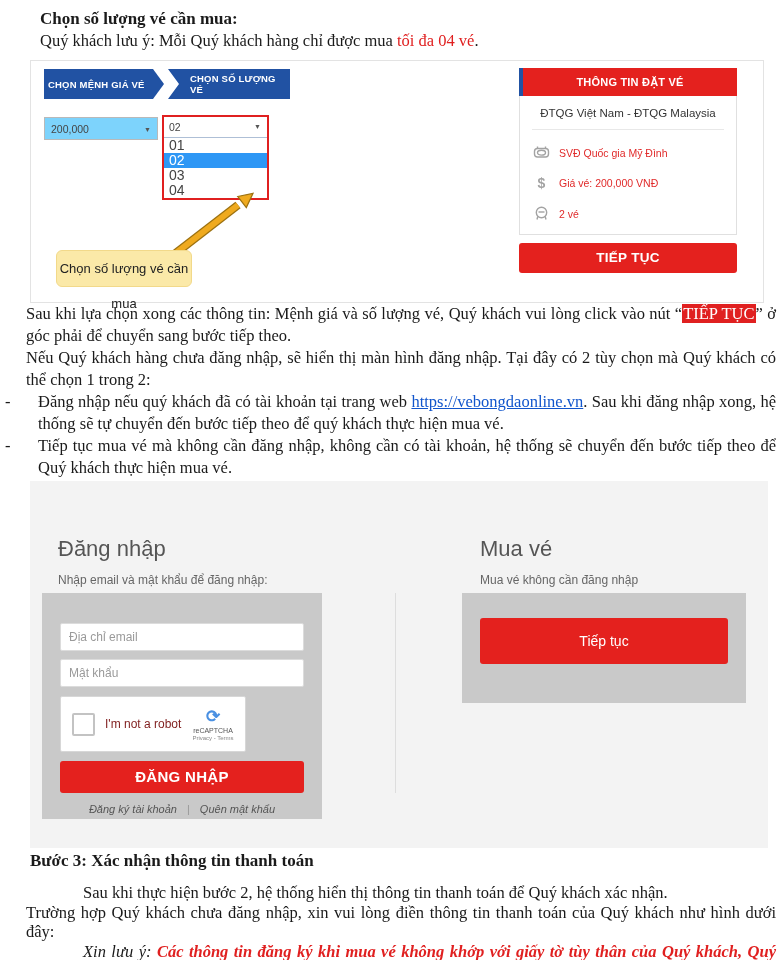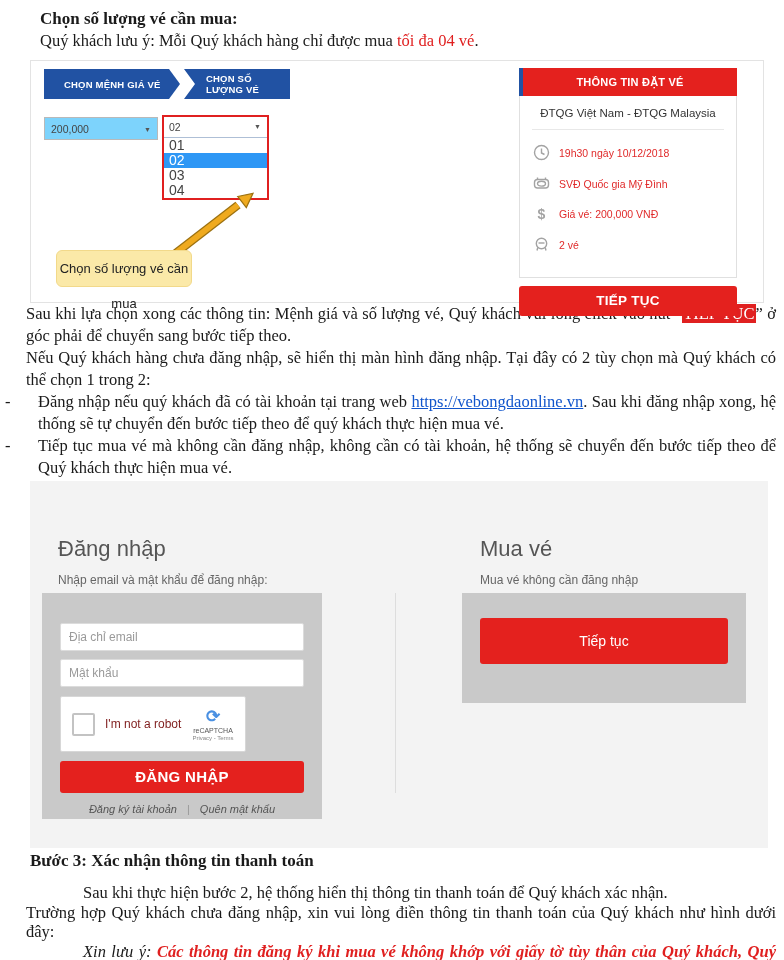--- a/index.html
+++ b/index.html
@@ -17,35 +17,35 @@
   .step3{line-height:19.5px;}
   .step3 .h2{margin:3px 10px 12px 30px;font-size:17px;font-weight:bold;line-height:20px;}
   .step3 .p{margin:0 8px 0 26px;font-size:16.5px;line-height:19.5px;text-align:justify;}
   .indent{text-indent:57px;}
   .warn-label{font-style:italic;}
   .warn-text{font-style:italic;font-weight:bold;color:#e02020;}
   
   .shot1{position:relative;margin:3px 0 0 30px;width:732px;height:241px;border:1px solid #e3e3e3;background:#fff;font-family:"Liberation Sans",sans-serif;}
   .chevron-bar{position:absolute;left:13px;top:8px;width:246px;height:30px;display:flex;}
   .chev{background:#2152a3;color:#fff;font-size:9.5px;font-weight:bold;display:flex;align-items:center;letter-spacing:.2px;}
-  .chev1{width:116px;padding-left:20px;clip-path:polygon(0 0,calc(100% - 11px) 0,100% 50%,calc(100% - 11px) 100%,0 100%);}
+  .chev1{width:116px;padding-left:4px;clip-path:polygon(0 0,calc(100% - 11px) 0,100% 50%,calc(100% - 11px) 100%,0 100%);}
   .chev2{flex:1;margin-left:4px;padding-left:22px;clip-path:polygon(0 0,100% 0,100% 100%,0 100%,11px 50%);}
   .select{position:absolute;background:#7dd3fc;border:1px solid #b9b9b9;font-size:10.5px;color:#444;}
   .price-select{left:13px;top:56px;width:114px;height:23px;line-height:23px;padding-left:6px;box-sizing:border-box;}
   .caret{position:absolute;right:6px;top:50%;transform:translateY(-50%);font-size:7px;color:#555;}
   .qty-block{position:absolute;left:131px;top:54px;width:107px;border:2px solid #e02020;background:#fff;box-sizing:border-box;}
   .qty-closed{position:relative;height:20px;line-height:20px;padding-left:5px;font-size:10.5px;color:#444;border-bottom:1px solid #aebfd6;}
   .qty-opt{height:15px;line-height:15px;padding-left:5px;font-size:14px;color:#444;background:#fff;}
   .qty-opt.selected{background:#2e97f5;color:#fff;}
   .callout{position:absolute;left:25px;top:189px;width:136px;height:37px;box-sizing:border-box;background:#fbe9a8;border:1px solid #f2d98a;border-radius:6px;text-align:center;line-height:35px;font-size:13px;color:#222;}
   .arrow-svg{position:absolute;left:110px;top:132px;overflow:visible;}
   
   .booking{position:absolute;left:488px;top:7px;width:218px;}
   .booking-header{position:relative;height:28px;background:#e4211e;color:#fff;font-size:11px;font-weight:bold;text-align:center;line-height:28px;border-left:4px solid #2152a3;letter-spacing:.2px;}
-  .booking-body{border:1px solid #e0e0e0;border-top:none;background:#fff;padding-bottom:24px;}
+  .booking-body{border:1px solid #e0e0e0;border-top:none;background:#fff;padding-bottom:12px;}
   .match-title{font-size:11.5px;color:#333;text-align:center;padding:11px 6px 10px;}
   .booking-hr{height:1px;background:#e8e8e8;margin:0 12px;}
   .booking-row{display:flex;align-items:center;margin:14px 0 0 13px;}
   .booking-row .ric{width:17px;height:17px;margin-right:9px;flex:none;}
   .booking-row .rtx{font-size:10.5px;color:#e02a2a;}
   .dollar-glyph{font-size:14px;color:#a3a3a3;font-weight:bold;width:17px;text-align:center;margin-right:9px;font-family:"Liberation Sans",sans-serif;}
   .booking-btn{margin-top:8px;height:30px;background:#e4211e;border-radius:3px;color:#fff;font-size:13.5px;font-weight:bold;text-align:center;line-height:30px;letter-spacing:.3px;cursor:pointer;}
   
   .shot2{position:relative;margin:2px 0 0 30px;width:738px;height:367px;background:#f3f3f3;font-family:"Liberation Sans",sans-serif;}
   .login-title{position:absolute;left:28px;top:55px;font-size:22px;color:#555;}
@@ -110,27 +110,20 @@
     </svg>
 
     <div class="callout">Chọn số lượng vé cần mua</div>
 
     <div class="booking">
       <div class="booking-header">THÔNG TIN ĐẶT VÉ</div>
       <div class="booking-body">
         <div class="match-title">ĐTQG Việt Nam - ĐTQG Malaysia</div>
         <div class="booking-hr"></div>
 
-        <div class="booking-row">
-          <svg class="ric" viewBox="0 0 17 17">
-            <circle class="icon-gray" cx="8.5" cy="8.5" r="7"></circle>
-            <polyline class="icon-gray" points="8.5,4.5 8.5,9 11.5,10.5"></polyline>
-          </svg>
-          <span class="rtx">19h30 ngày 10/12/2018</span>
-        </div>
 
         <div class="booking-row">
           <svg class="ric" viewBox="0 0 17 17">
             <rect class="icon-gray" x="1.5" y="4.5" width="14" height="8.5" rx="3"></rect>
             <ellipse class="icon-gray" cx="8.5" cy="8.7" rx="4" ry="2.4"></ellipse>
             <line class="icon-gray" x1="4.5" y1="4.7" x2="4.5" y2="2.5"></line>
             <line class="icon-gray" x1="12.5" y1="4.7" x2="12.5" y2="2.5"></line>
           </svg>
           <span class="rtx">SVĐ Quốc gia Mỹ Đình</span>
         </div>

